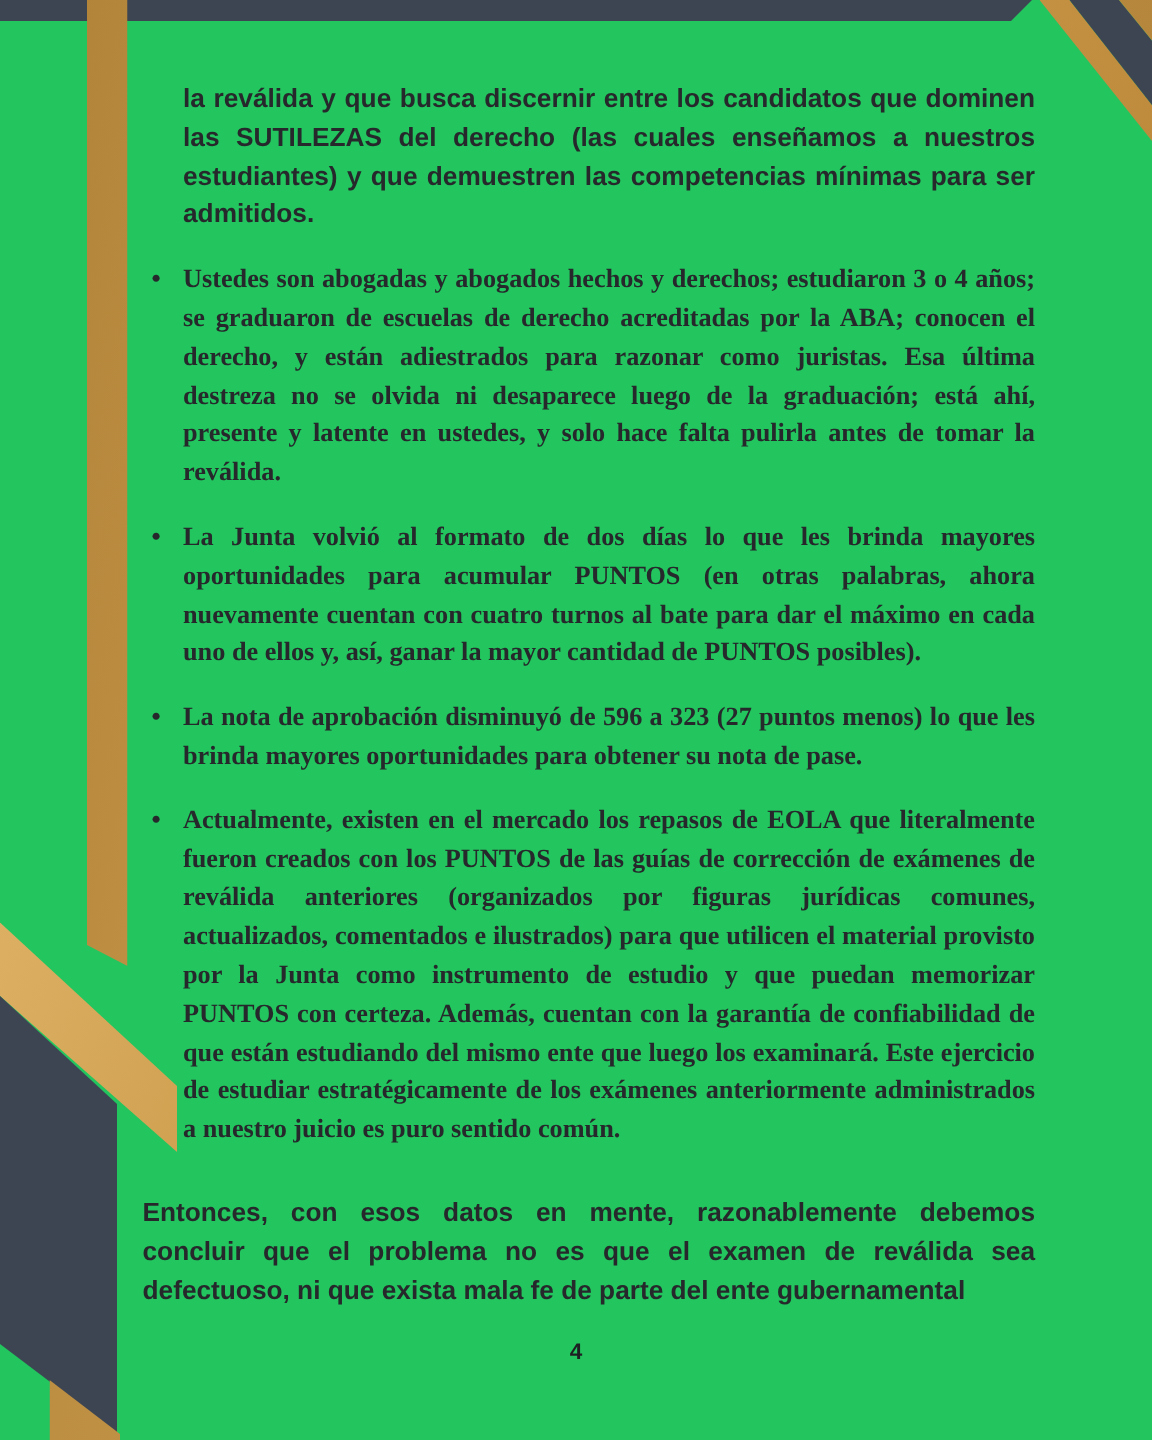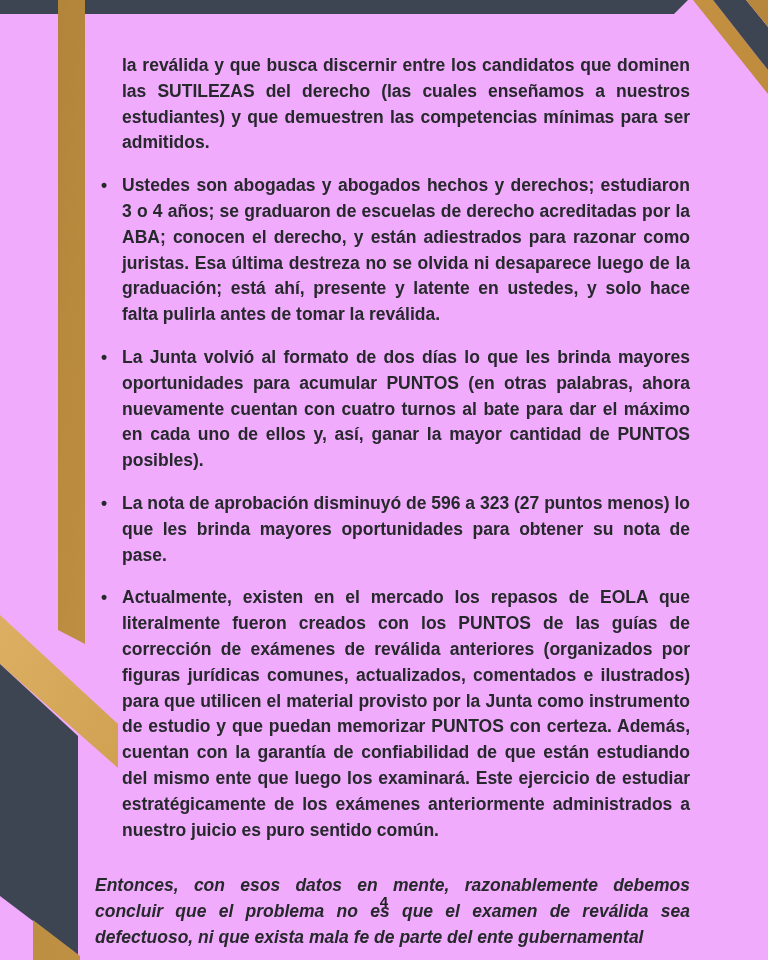--- a/index.html
+++ b/index.html
@@ -5,21 +5,21 @@
   html, body {
     margin: 0;
     padding: 0;
     background: #ffffff;
     font-family: "Liberation Sans", sans-serif;
   }
   #page {
     position: relative;
     width: 768px;
     height: 960px;
-    background: #f0abfc;
+    background: #22c55e;
     overflow: hidden;
   }
   .shape {
     position: absolute;
     inset: 0;
     pointer-events: none;
   }
   
   #top-bar {
     background: #3E4552;
@@ -67,34 +67,34 @@
     text-align: justify;
     hyphens: none;
   }
   #intro-paragraph {
     margin: 0 0 17px 27px;
   }
   #bullet-list {
     list-style: none;
     margin: 0;
     padding: 0 0 0 27px;
+    font-family: Liberation Serif, serif;
   }
   .bullet-item {
     position: relative;
     margin: 0 0 17px 0;
   }
   .bullet-item::before {
     content: "\2022";
     position: absolute;
     left: -21px;
     top: 0;
   }
   #closing-paragraph {
     margin: 30px 0 0 0;
-    font-style: italic;
   }
   #page-number {
     position: absolute;
     left: 0;
     top: 893px;
     width: 768px;
     text-align: center;
     color: #1d1f23;
     font-size: 15px;
     font-weight: 700;

